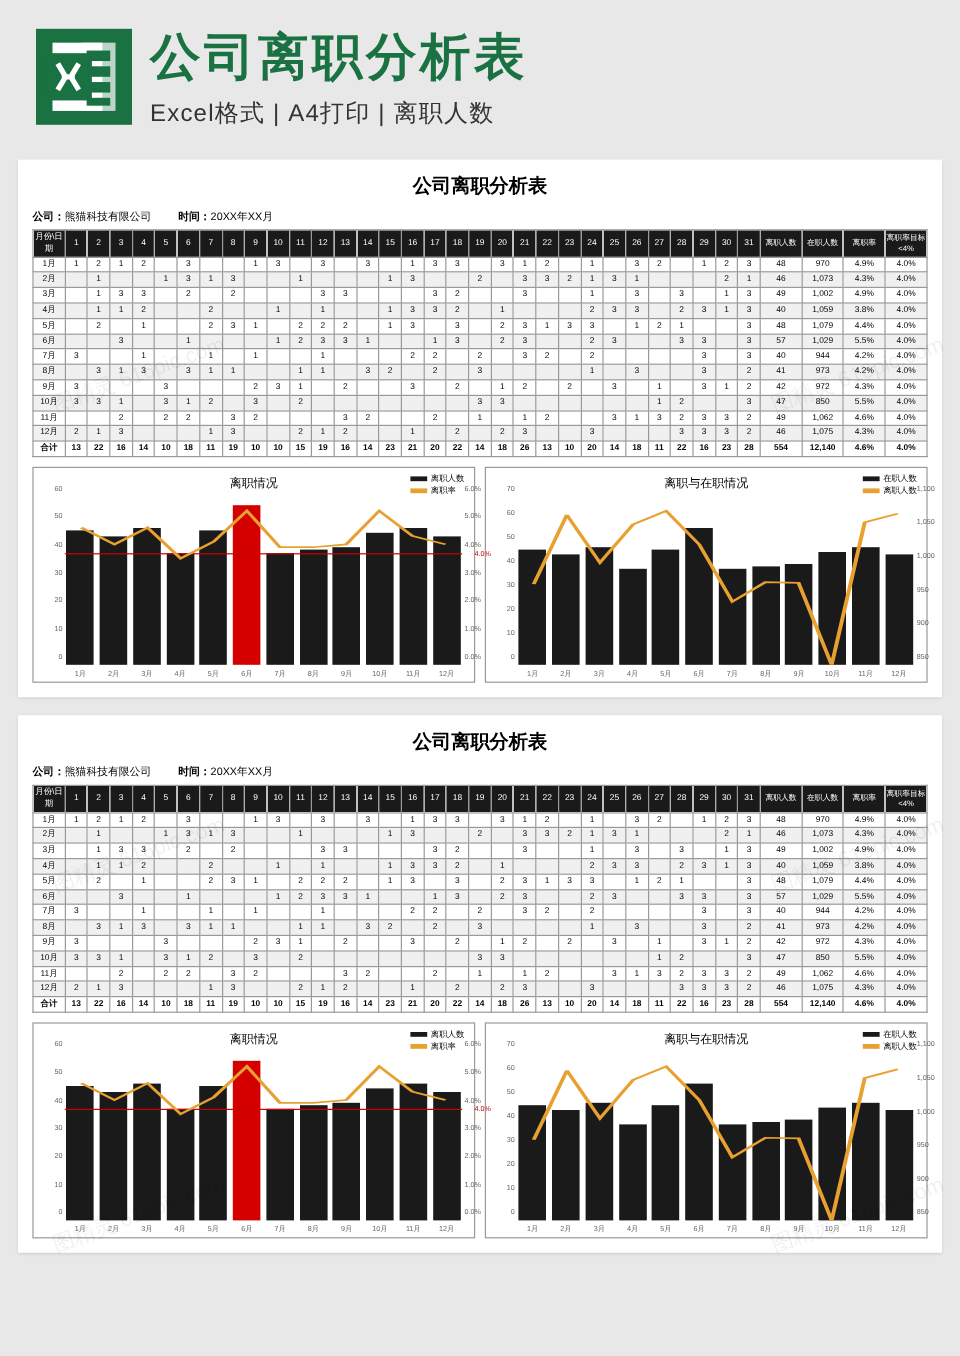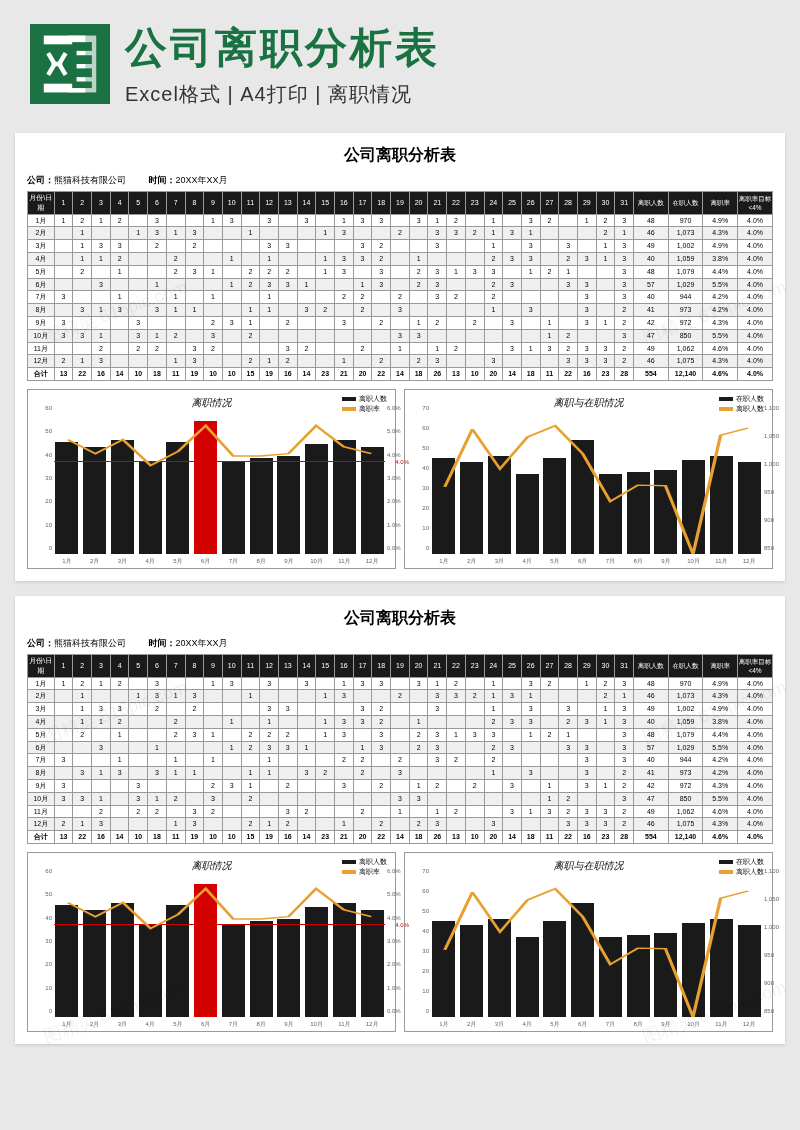--- a/index.html
+++ b/index.html
@@ -17,21 +17,21 @@
   table.grid { border-collapse: collapse; width: 100%; font-size: 7px; table-layout: fixed; }
   table.grid th, table.grid td { border: 1px solid #999; text-align: center; padding: 1px 0; line-height: 1.4; overflow: hidden; }
   table.grid thead th { background: #1a1a1a; color: #fff; font-weight: normal; }
   table.grid .month-col { width: 20px; }
   table.grid .day-col { width: 14px; }
   table.grid .stat-col { width: 26px; font-size: 6.5px; }
   table.grid tbody tr:nth-child(even) td { background: #f0f0f0; }
   table.grid tbody tr.total-row td { font-weight: bold; background: #fff; }
   .charts { display: flex; gap: 8px; margin-top: 8px; }
   .chart { flex: 1; border: 1px solid #999; position: relative; height: 180px; padding: 6px; }
-  .chart-title { text-align: center; font-size: 10px; margin-bottom: 4px; font-style: italic; }
+  .chart-title { text-align: center; font-size: 10px; margin-bottom: 4px; }
   .legend { position: absolute; top: 4px; right: 8px; font-size: 7px; }
   .legend-item { display: flex; align-items: center; gap: 3px; }
   .legend-swatch { width: 14px; height: 4px; }
   .plot { position: relative; height: 140px; margin-left: 20px; margin-right: 4px; display: flex; align-items: flex-end; gap: 2px; }
   .yaxis { position: absolute; left: -18px; top: 0; bottom: 0; width: 16px; font-size: 6px; color: #666; }
   .yaxis div { position: absolute; right: 0; transform: translateY(-50%); }
   .y2axis { position: absolute; right: -28px; top: 0; bottom: 0; width: 26px; font-size: 6px; color: #666; }
   .y2axis div { position: absolute; left: 0; transform: translateY(-50%); }
   .bar-group { flex: 1; display: flex; flex-direction: column; align-items: center; position: relative; height: 100%; justify-content: flex-end; }
   .bar-rect { width: 90%; background: #1a1a1a; }
@@ -52,21 +52,21 @@
         <rect x="34" y="12" width="18" height="8" fill="#1a7243"></rect>
         <rect x="34" y="24" width="18" height="8" fill="#1a7243"></rect>
         <rect x="34" y="36" width="18" height="8" fill="#1a7243"></rect>
         <rect x="34" y="48" width="18" height="6" fill="#1a7243"></rect>
         <rect x="4" y="14" width="34" height="36" fill="#1a7243"></rect>
         <path d="M12 22 L18 32 L12 42 M28 22 L22 32 L28 42 M15 32 H25" stroke="#fff" stroke-width="4" fill="none"></path>
       </svg>
   </div>
   <div class="header-text">
     <div class="header-title">公司离职分析表</div>
-    <div class="header-sub">Excel格式 | A4打印 | 离职情况</div>
+    <div class="header-sub">Excel格式 | A4打印 | 离职人数</div>
   </div>
 </div>
 
 <div id="sheets-container">
   <div class="sheet-wrap">
     <div class="sheet-title">公司离职分析表</div>
     <div class="meta">
       <span><b>公司：</b>熊猫科技有限公司</span>
       <span><b>时间：</b>20XX年XX月</span>
     </div>

